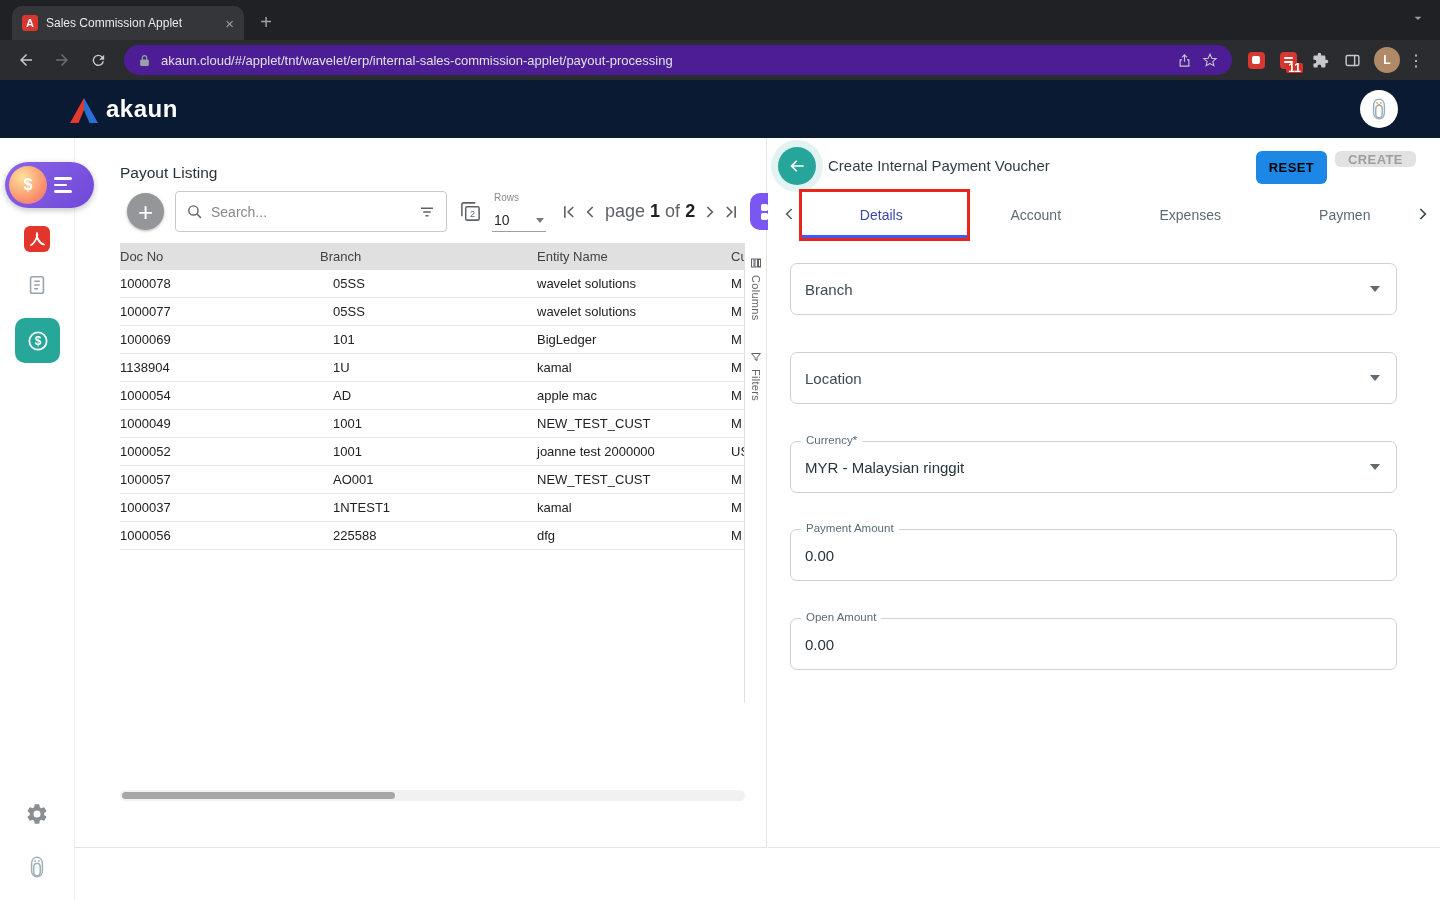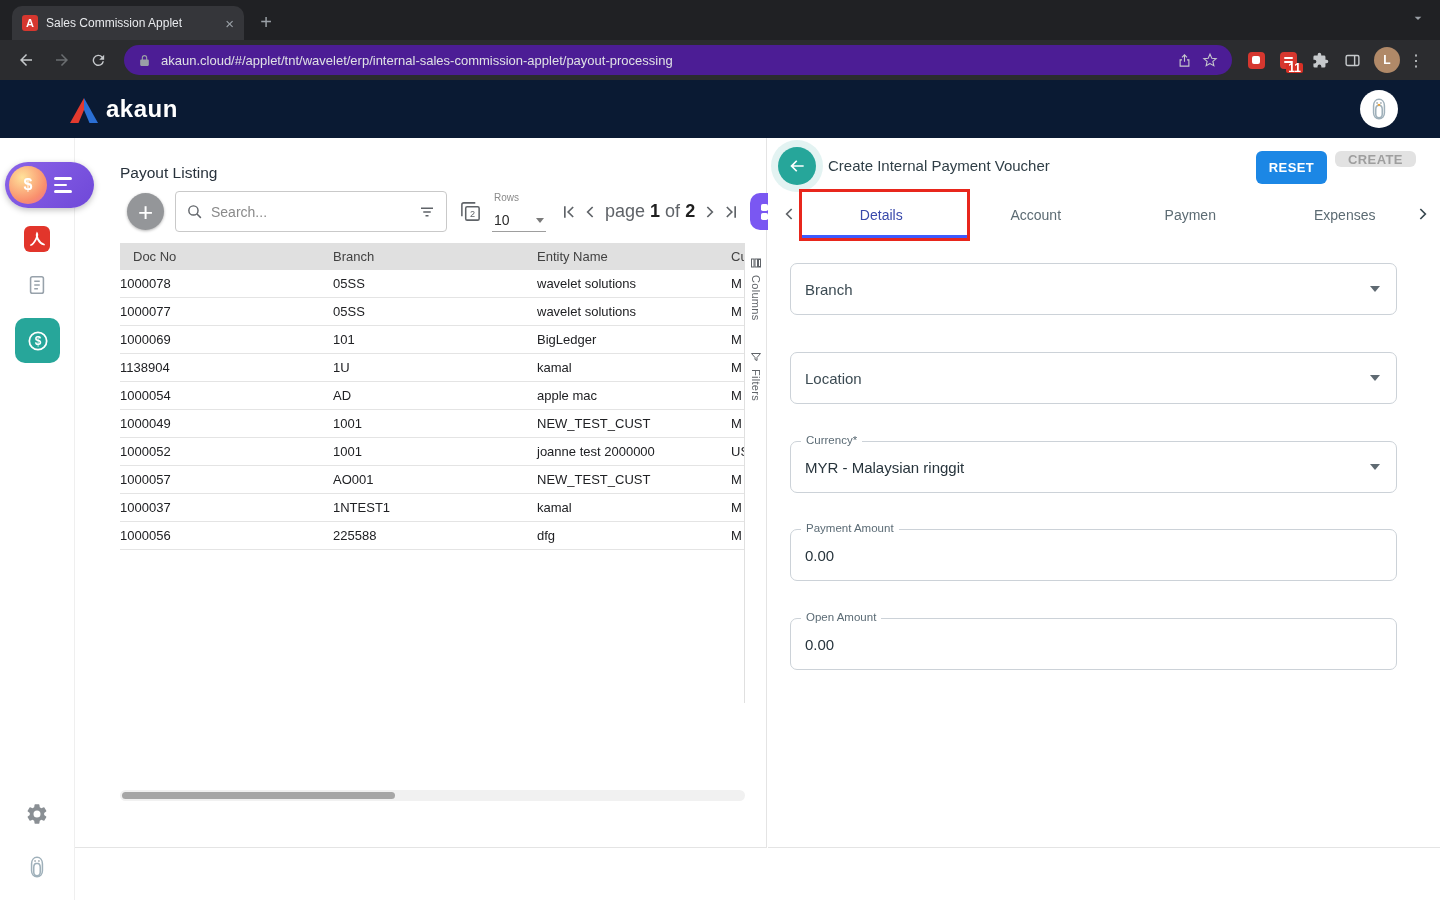--- a/index.html
+++ b/index.html
@@ -69,39 +69,39 @@
   .pg-ic { width:22px; height:22px; display:flex; align-items:center; justify-content:center; }
   .pg-text { font-size:18px; color:#5f6368; margin:0 3px; white-space:nowrap; }
   .pg-num { color:#1f1f1f; font-weight:700; }
   .grid-btn { margin-left:8px; width:37px; height:37px; border-radius:10px; background:#7a57f2; display:flex; align-items:center; justify-content:center; }
 
   .lp-table { position:absolute; left:45px; top:105px; width:625px; font-size:13px; color:#202124; }
   .t-head, .t-row { display:grid; grid-template-columns:200px 200px 205px 20px; align-items:center; }
   .t-head { background:#e0e0e0; height:27px; color:#424242; }
   .t-row { height:28px; border-bottom:1px solid #e4e4e4; background:#fff; }
   .cell { white-space:nowrap; overflow:hidden; }
-  .h-doc, .h-branch { padding-left:13px; }
+  .h-doc, .h-branch { }
   .h-entity { padding-left:17px; }
   .h-cur, .c-cur { padding-left:6px; }
   .c-doc { text-align:left; }
   .c-branch { padding-left:13px; }
   .c-entity { padding-left:17px; }
 
   .lp-strip { position:absolute; right:0; top:105px; width:22px; height:460px; border-left:1px solid #e0e0e0; display:flex; flex-direction:column; align-items:center; padding-top:14px; gap:30px; }
   .strip-group { display:flex; flex-direction:column; align-items:center; gap:6px; color:#5f6368; }
   .strip-label { writing-mode:vertical-rl; font-size:11px; color:#5f6368; letter-spacing:.3px; }
 
   .lp-scroll { position:absolute; left:45px; top:652px; width:625px; height:11px; background:#f1f1f1; border-radius:6px; }
   .lp-thumb { position:absolute; left:2px; top:2px; width:273px; height:7px; background:#a6a6a6; border-radius:4px; }
 
   
   .right-panel { position:absolute; left:693px; top:0; right:0; height:710px; background:#fff; border-bottom:1px solid #e4e4e4; }
   .back-btn { position:absolute; left:10px; top:9px; width:38px; height:38px; border-radius:50%; background:#26a69a; box-shadow:0 0 0 7px rgba(38,166,154,.13); display:flex; align-items:center; justify-content:center; }
   .rp-title { position:absolute; left:60px; top:19px; font-size:15px; color:#2f3e46; }
-  .reset-btn { position:absolute; left:488px; top:13px; width:71px; height:33px; background:#1c87e5; color:#ffffff; font-size:13px; font-weight:700; border-radius:6px; display:flex; align-items:center; justify-content:center; letter-spacing:.4px; }
+  .reset-btn { position:absolute; left:488px; top:13px; width:71px; height:33px; background:#1c87e5; color:#000000; font-size:13px; font-weight:700; border-radius:6px; display:flex; align-items:center; justify-content:center; letter-spacing:.4px; }
   .create-btn { position:absolute; left:567px; top:13px; width:81px; height:16px; background:#e2e2e2; color:#9e9e9e; font-size:13px; font-weight:700; border-radius:6px; display:flex; align-items:center; justify-content:center; letter-spacing:.4px; }
 
   .tabsrow { position:absolute; left:0; top:54px; width:100%; height:46px; }
   .tab-chevron-left { position:absolute; left:12px; top:12px; color:#5f6368; }
   .tab-chevron-right { position:absolute; right:8px; top:12px; color:#37474f; }
   .tab-items { position:absolute; left:36px; right:18px; top:0; bottom:0; display:flex; }
   .rp-tab { flex:1; display:flex; align-items:center; justify-content:center; font-size:14px; color:#5c6b73; white-space:nowrap; overflow:hidden; }
   .rp-tab.active { color:#3949ab; }
   .tab-indicator { position:absolute; left:32px; top:43px; width:168px; height:3px; background:#3d5afe; }
   .annotation { position:absolute; left:31px; top:51px; width:171px; height:52px; border:3px solid #e8261c; pointer-events:none; z-index:5; }
@@ -429,22 +429,22 @@
 
         <div class="tabsrow">
           <span class="tab-chevron-left">
             <svg width="20" height="20" viewBox="0 0 24 24" fill="none" stroke="currentColor" stroke-width="2">
                 <path d="M14 6l-6 6 6 6"></path>
               </svg>
           </span>
           <div class="tab-items">
             <div class="rp-tab active">Details</div>
             <div class="rp-tab">Account</div>
+            <div class="rp-tab">Expenses</div>
             <div class="rp-tab">Paymen</div>
-            <div class="rp-tab">Expenses</div>
           </div>
           <span class="tab-chevron-right">
             <svg width="20" height="20" viewBox="0 0 24 24" fill="none" stroke="currentColor" stroke-width="2">
                 <path d="M10 6l6 6-6 6"></path>
               </svg>
           </span>
           <div class="tab-indicator"></div>
         </div>
         <div class="annotation"></div>
 

